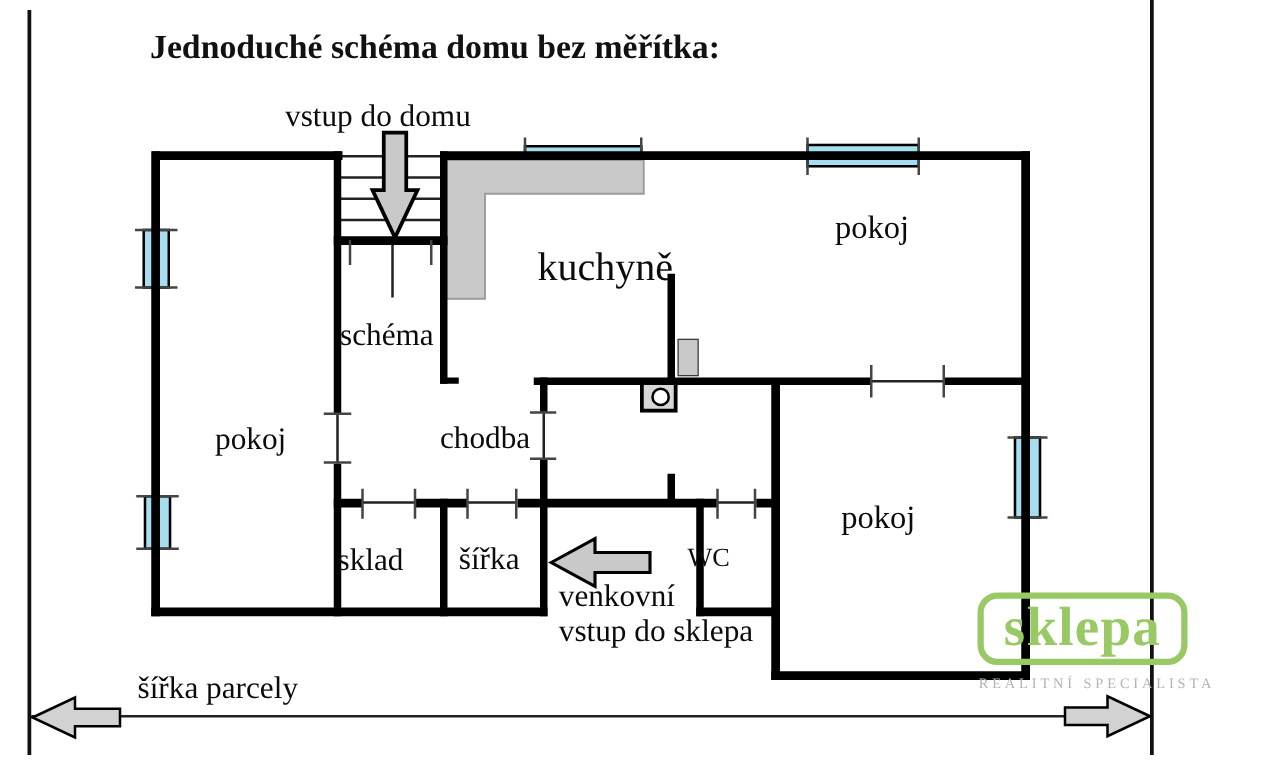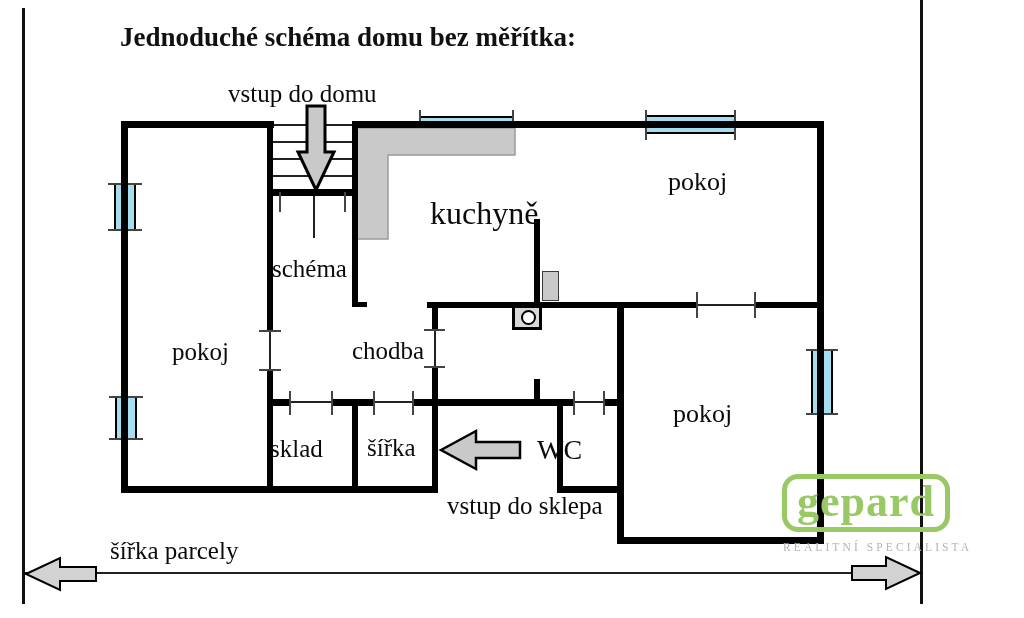--- a/index.html
+++ b/index.html
@@ -147,22 +147,23 @@
 
   <div class="label" style="left:228px;top:80px;">vstup do domu</div>
   <div class="label" style="left:430px;top:167px;font-size:32px;margin-top:28px;">kuchyně</div>
   <div class="label" style="left:668px;top:167px;font-size:26px;">pokoj</div>
   <div class="label" style="left:272px;top:255px;">schéma</div>
   <div class="label" style="left:172px;top:338px;">pokoj</div>
   <div class="label" style="left:307px;top:337px;margin-left:45px;">chodba</div>
   <div class="label" style="left:673px;top:399px;font-size:26px;">pokoj</div>
   <div class="label" style="left:270px;top:435px;">sklad</div>
   <div class="label" style="left:367px;top:434px;">šířka</div>
-  <div class="label" style="left:537px;top:434px;font-size:28px;">WC</div>
+  <div class="label" style="left:550px;top:434px;font-size:21px;">WC</div>
+  <div class="label" style="left:447px;top:464px;">venkovní</div>
   <div class="label" style="left:447px;top:492px;">vstup do sklepa</div>
   <div class="label" style="left:110px;top:537px;">šířka parcely</div>
 
   <div class="logo-box">
-    <span class="logo-word">gepard</span>
+    <span class="logo-word">sklepa</span>
   </div>
   <div class="logo-tagline">REALITNÍ SPECIALISTA</div>
 
 </div>
 
 </body></html>

